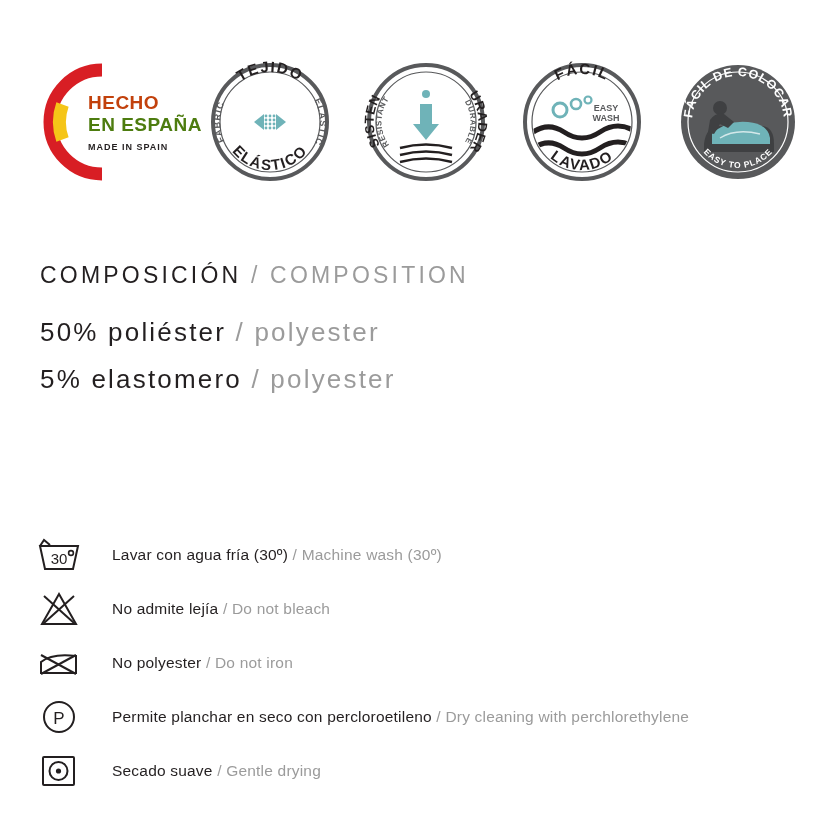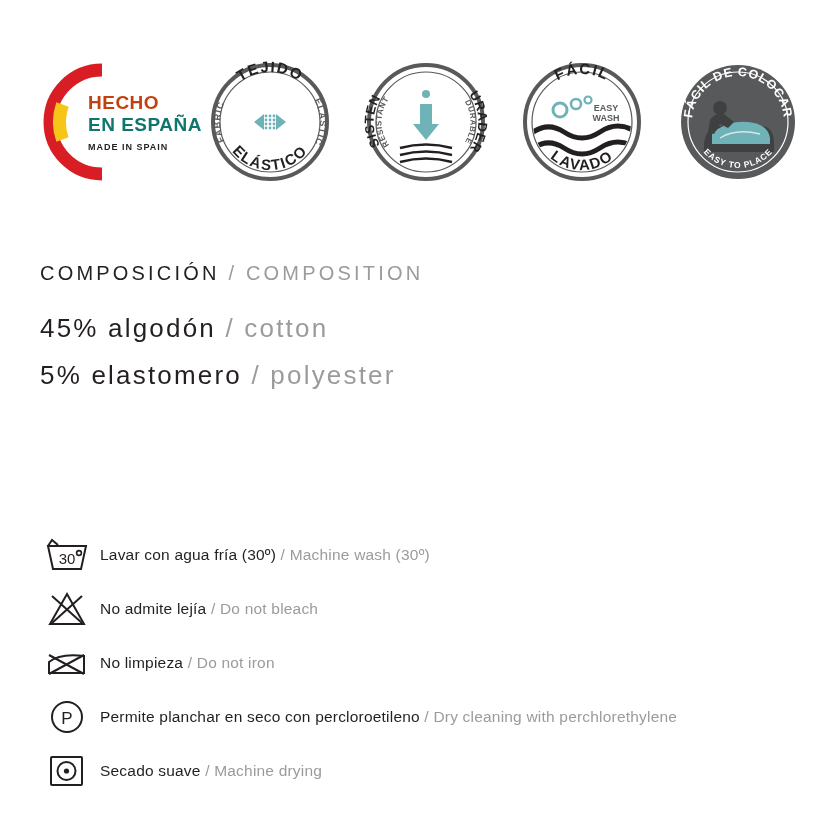--- a/index.html
+++ b/index.html
@@ -40,21 +40,21 @@
   .badge svg { display: block; }
 
   
   .composition {
     position: absolute;
     left: 40px;
     top: 262px;
     width: 760px;
   }
   .comp-title {
-    font-size: 20px;
+    font-size: 23px;
     letter-spacing: 3.2px;
     color: #231f20;
     font-weight: 400;
     white-space: nowrap;
   }
   .comp-title .sep, .comp-title .en {
     color: #9b9b9b;
   }
   .comp-lines {
     margin-top: 28px;
@@ -66,41 +66,42 @@
     margin-bottom: 16px;
     white-space: nowrap;
   }
   .comp-line .sep, .comp-line .en {
     color: #9b9b9b;
   }
 
   
   .care {
     position: absolute;
-    left: 44px;
+    left: 36px;
     top: 528px;
     width: 770px;
   }
   .care-row {
     display: flex;
     align-items: center;
     height: 54px;
   }
   .care-icon {
     flex: 0 0 56px;
     width: 56px;
     height: 44px;
     display: flex;
     align-items: center;
     justify-content: flex-start;
   }
   .care-text {
     font-size: 15.5px;
     letter-spacing: 0.2px;
     color: #231f20;
+    margin-left: 20px;
     white-space: nowrap;
   }
   .care-text .sep, .care-text .en {
     color: #9b9b9b;
   }
 </style>
 </head>
 <body>
 
 <div class="page">
@@ -110,21 +111,21 @@
     <div class="badge">
       <svg width="148" height="148" viewBox="0 0 148 148">
 
         <path d="M62 22 A 52 52 0 1 0 62 126" fill="none" stroke="#d81e24" stroke-width="13"></path>
         <path d="M22.5 56.5 A 52 52 0 0 0 22.5 91.5" fill="none" stroke="#f5c518" stroke-width="13" transform="translate(0,0)"></path>
 
         <path d="M17 60 A 52 52 0 0 0 17 88" fill="none" stroke="#f5c518" stroke-width="0"></path>
       </svg>
       <div style="position:absolute;left:0;top:0;width:148px;height:148px;">
         <div style="position:absolute;left:48px;top:44px;font-size:19px;font-weight:700;letter-spacing:0.5px;color:#c2410c;">HECHO</div>
-        <div style="position:absolute;left:48px;top:66px;font-size:19px;font-weight:700;letter-spacing:0.5px;color:#0f766e;white-space:nowrap;">EN ESPAÑA</div>
+        <div style="position:absolute;left:48px;top:66px;font-size:19px;font-weight:700;letter-spacing:0.5px;color:#4d7c0f;white-space:nowrap;">EN ESPAÑA</div>
         <div style="position:absolute;left:48px;top:94px;font-size:9px;font-weight:700;letter-spacing:1px;color:#231f20;white-space:nowrap;">MADE IN SPAIN</div>
       </div>
     </div>
 
     <div class="badge">
       <svg width="148" height="148" viewBox="0 0 148 148">
         <defs>
           <path id="arcTop2" d="M 24 74 A 50 50 0 0 1 124 74"></path>
           <path id="arcBot2" d="M 26 74 A 48 48 0 0 0 122 74"></path>
           <path id="arcLeft2" d="M 30 96 A 44 44 0 0 1 30 52"></path>
@@ -251,23 +252,23 @@
 
   <div class="composition">
     <div class="comp-title">
       <span>COMPOSICIÓN</span>
       <span class="sep">/</span>
       <span class="en">COMPOSITION</span>
     </div>
 
     <div class="comp-lines">
       <div class="comp-line">
-        <span>45% algodón</span>
-        <span class="sep">/</span>
-        <span class="en">cotton</span>
+        <span>50% poliéster</span>
+        <span class="sep">/</span>
+        <span class="en">polyester</span>
       </div>
       <div class="comp-line">
         <span>5% elastomero</span>
         <span class="sep">/</span>
         <span class="en">polyester</span>
       </div>
     </div>
   </div>
 
   <div class="care">
@@ -305,21 +306,21 @@
 
     <div class="care-row">
       <div class="care-icon">
         <svg width="46" height="38" viewBox="0 0 46 38">
           <path d="M5 29 L5 18 Q16 9 40 12 L40 29 Z" fill="none" stroke="#231f20" stroke-width="2"></path>
           <line x1="5" y1="11" x2="40" y2="30" stroke="#231f20" stroke-width="2"></line>
           <line x1="40" y1="11" x2="5" y2="30" stroke="#231f20" stroke-width="2"></line>
         </svg>
       </div>
       <div class="care-text">
-        <span>No limpieza</span>
+        <span>No polyester</span>
         <span class="sep">/</span>
         <span class="en">Do not iron</span>
       </div>
     </div>
 
     <div class="care-row">
       <div class="care-icon">
         <svg width="46" height="38" viewBox="0 0 46 38">
           <circle cx="23" cy="19" r="15" fill="none" stroke="#231f20" stroke-width="2"></circle>
           <text x="23" y="26" font-family="Liberation Sans, sans-serif" font-size="17" fill="#231f20" text-anchor="middle">P</text>
@@ -336,18 +337,18 @@
       <div class="care-icon">
         <svg width="46" height="38" viewBox="0 0 46 38">
           <rect x="7" y="5" width="31" height="28" rx="1" fill="none" stroke="#231f20" stroke-width="2"></rect>
           <circle cx="22.5" cy="19" r="9" fill="none" stroke="#231f20" stroke-width="2"></circle>
           <circle cx="22.5" cy="19" r="2.6" fill="#231f20"></circle>
         </svg>
       </div>
       <div class="care-text">
         <span>Secado suave</span>
         <span class="sep">/</span>
-        <span class="en">Machine drying</span>
+        <span class="en">Gentle drying</span>
       </div>
     </div>
 
   </div>
 </div>
 
 </body></html>

